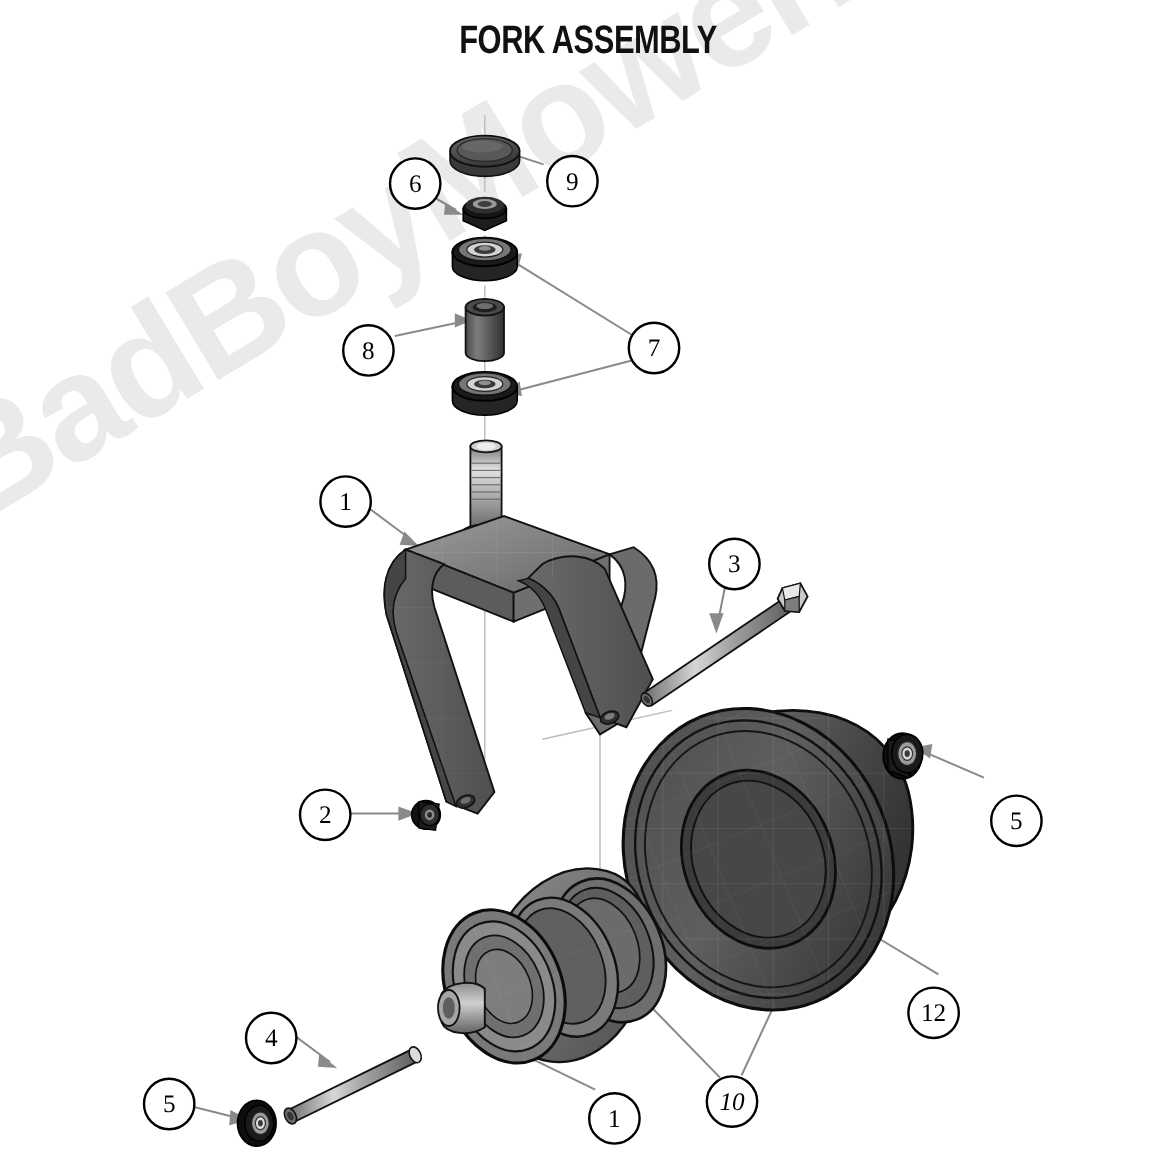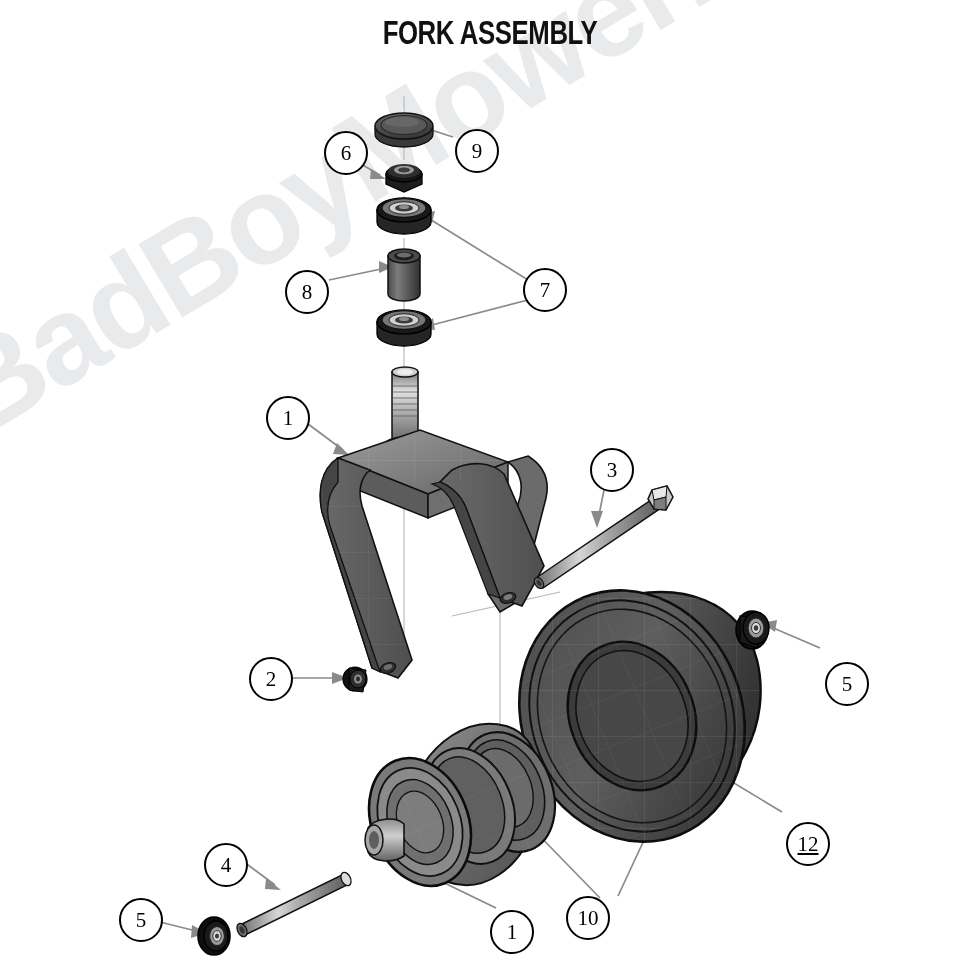--- a/index.html
+++ b/index.html
@@ -365,17 +365,17 @@
   <div class="callout" style="left:266px;top:396px;">1</div>
   <div class="callout" style="left:249px;top:657px;">2</div>
   <div class="callout" style="left:590px;top:448px;">3</div>
   <div class="callout" style="left:204px;top:843px;">4</div>
   <div class="callout" style="left:825px;top:662px;">5</div>
   <div class="callout" style="left:119px;top:898px;">5</div>
   <div class="callout" style="left:324px;top:131px;">6</div>
   <div class="callout" style="left:523px;top:268px;">7</div>
   <div class="callout" style="left:285px;top:270px;">8</div>
   <div class="callout" style="left:455px;top:129px;">9</div>
-  <div class="callout" style="left:566px;top:896px;">10</div>
+  <div class="callout" style="left:588px;top:896px;font-style:italic;">10</div>
   <div class="callout" style="left:490px;top:910px;">1</div>
-  <div class="callout" style="left:786px;top:822px;text-decoration:underline;">12</div>
+  <div class="callout" style="left:756px;top:822px;">12</div>
 
 </div>
 
 </body></html>

